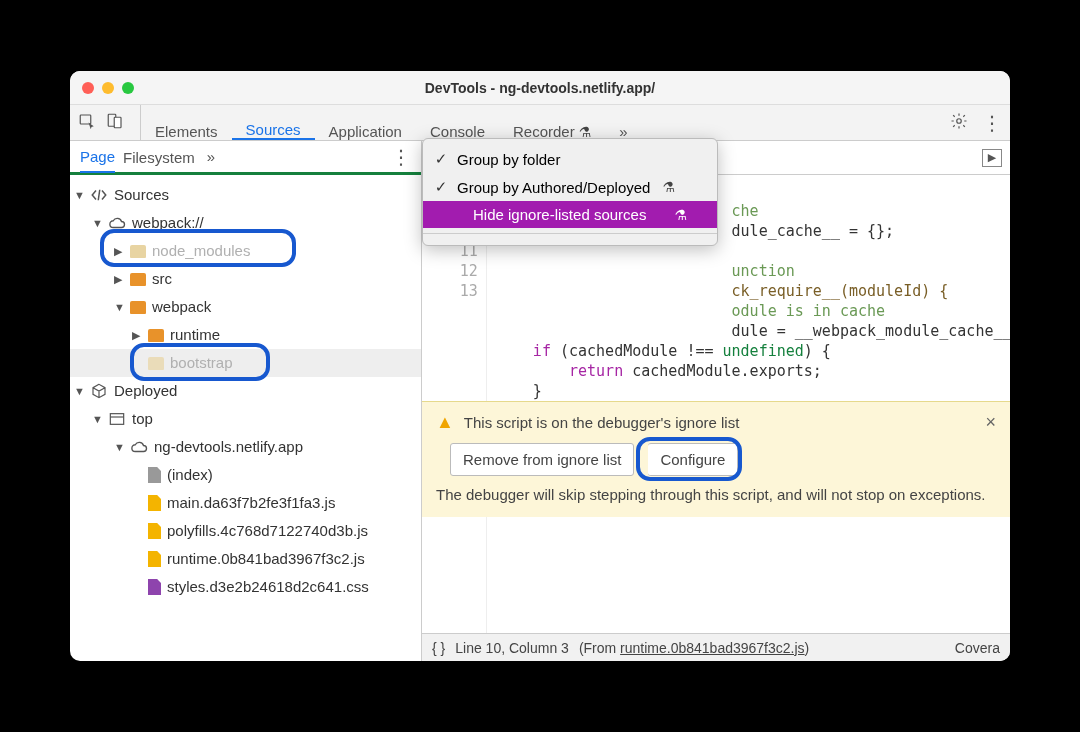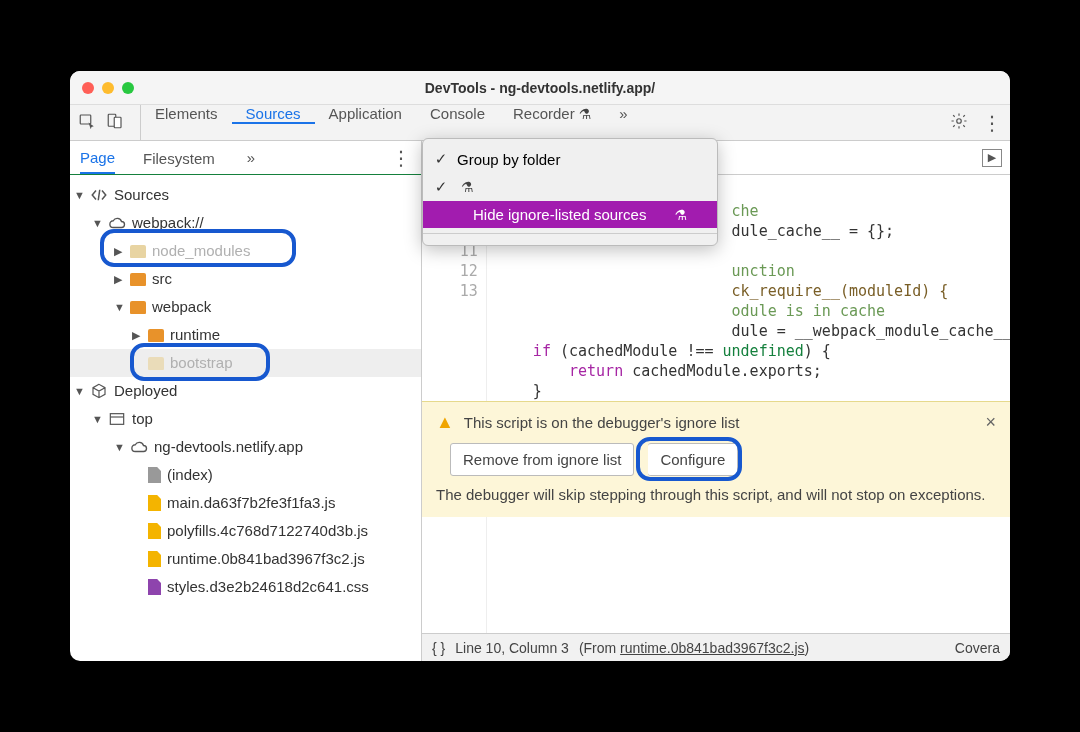--- a/index.html
+++ b/index.html
@@ -50,37 +50,37 @@
     .toolbar {
       height: 36px;
       background: #f3f3f3;
       border-bottom: 1px solid #ccc;
       display: flex;
       align-items: center;
       padding: 0 8px;
       position: relative;
     }
     .toolbar .left-icons { display: flex; gap: 10px; padding-right: 16px; border-right: 1px solid #ccc; height: 100%; align-items: center; }
-    .tabs { display: flex; height: 100%; align-items: flex-start; }
+    .tabs { display: flex; height: 100%; align-items: flex-end; }
     .tab {
       padding: 0 14px;
       display: flex; align-items: center;
       color: #555;
       cursor: pointer;
     }
     .tab.active { color: #1a73e8; border-bottom: 2px solid #1a73e8; font-weight: 500; }
     .toolbar .right-icons { margin-left: auto; display: flex; gap: 14px; align-items: center; color: #555; }
     .ico-svg { width: 18px; height: 18px; stroke: #555; fill: none; stroke-width: 1.6; }
 
     .main { flex: 1; display: flex; min-height: 0; }
 
     .left-pane { width: 352px; border-right: 1px solid #ccc; display: flex; flex-direction: column; position: relative; }
     .left-tabs {
-      height: 34px; display: flex; align-items: center; border-bottom: 1px solid #15803d;
-      padding: 0 10px; gap: 28px;
+      height: 34px; display: flex; align-items: center; border-bottom: 3px solid #15803d;
+      padding: 0 10px; gap: 8px;
     }
     .left-tab { color: #555; padding-bottom: 6px; padding-top: 8px; }
     .left-tab.active { color: #1a73e8; border-bottom: 2px solid #1a73e8; font-weight: 500; }
     .chev-right { margin-left: 4px; color: #555; }
     .kebab { margin-left: auto; font-size: 20px; color: #555; }
 
     .tree { flex: 1; overflow: auto; padding: 6px 0; font-size: 15px; line-height: 28px; color: #333; }
     .tree-row { display: flex; align-items: center; gap: 6px; padding: 0 6px; white-space: nowrap; }
     .tree-row.selected { background: #eee; }
     .indent-0 { padding-left: 4px; }
@@ -426,20 +426,21 @@
     </div>
   </div>
 
   <div class="context-menu">
     <div class="menu-item">
       <span class="menu-check">✓</span>
       <span>Group by folder</span>
     </div>
     <div class="menu-item">
       <span class="menu-check">✓</span>
+      <span>Group by Authored/Deployed</span>
       <span class="flask" style="margin-left:4px;">⚗</span>
     </div>
     <div class="menu-item highlighted">
       <span class="menu-check"></span>
       <span>Hide ignore-listed sources</span>
       <span class="flask" style="margin-left:4px;">⚗</span>
     </div>
     <div class="menu-sep"></div>
   </div>
 

